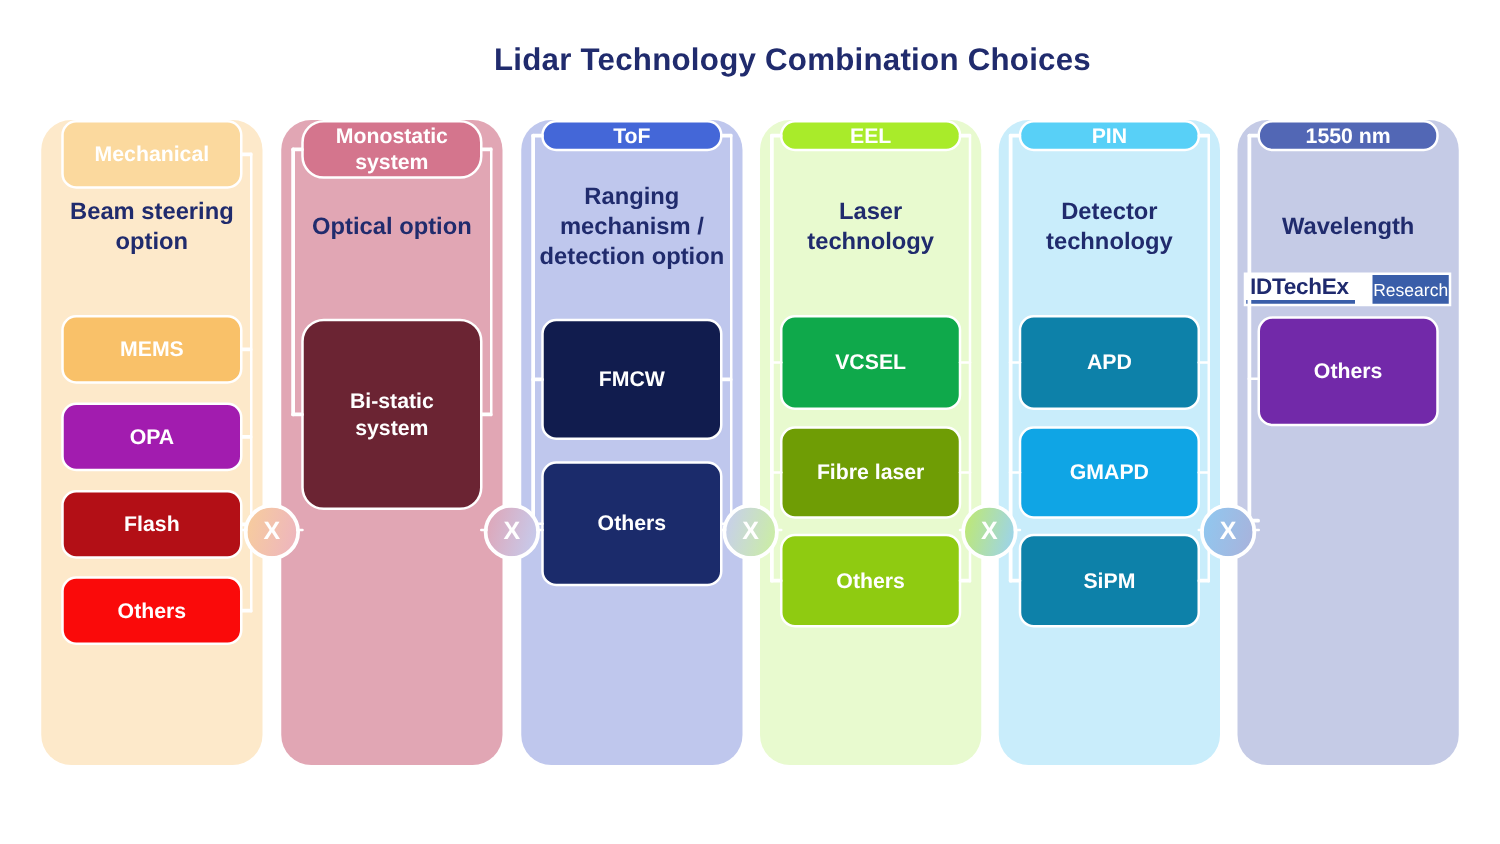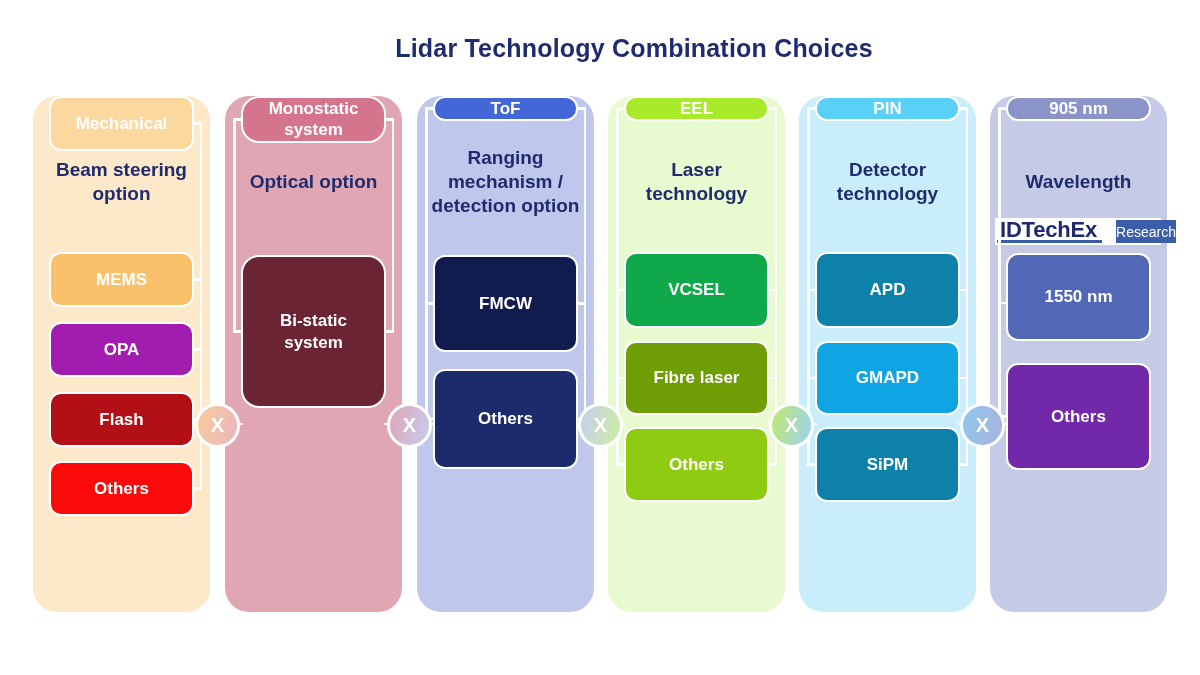--- a/index.html
+++ b/index.html
@@ -50,21 +50,21 @@
   .p5 .box:nth-of-type(3){top:157px;height:88px}
   .p5 .box:nth-of-type(4){top:267px;height:107px}
   .p5 .box:nth-of-type(5){top:392px;height:100px}
   
   .logo{
     position:absolute;top:122px;left:5px;right:6px;height:27px;
     background:#fff;display:flex;align-items:stretch;padding:2px;box-sizing:border-box;
   }
   .logo-main{
     display:flex;align-items:center;justify-content:center;padding:0 5px 1px 3px;
-    font-size:22px;font-weight:700;letter-spacing:-0.2px;
+    font-size:18px;font-weight:700;letter-spacing:-0.2px;
     border-bottom:3px solid #3A5EA9;flex:0 0 auto;
   }
   .logo-tag{
     display:flex;align-items:center;justify-content:center;flex:1;margin-left:14px;
     font-size:14px;font-weight:400;color:#fff;
   }
   
   .xcircle{
     position:absolute;top:403px;width:39px;height:39px;border:3px solid #fff;border-radius:50%;
     display:flex;align-items:center;justify-content:center;z-index:3;
@@ -125,21 +125,20 @@
     <div class="box" style="background: rgb(15, 165, 229);">GMAPD</div>
     <div class="box" style="background: rgb(13, 129, 169);">SiPM</div>
   </section>
 
   <section class="panel p5" style="background: rgb(197, 203, 230);">
     <h2 class="ptitle">Wavelength</h2>
     <div class="logo">
       <span class="logo-main" style="color: rgb(31, 42, 110); border-bottom-color: rgb(58, 94, 169);">IDTechEx</span>
       <span class="logo-tag" style="background: rgb(58, 94, 169);">Research</span>
     </div>
-    <div class="box" style="background: rgb(138, 148, 201);">905 nm</div>
     <div class="box" style="background: rgb(82, 103, 181);">1550 nm</div>
     <div class="box" style="background: rgb(114, 41, 169);">Others</div>
   </section>
 
   <div class="xcircle x0" style="--c1: #F7CD9C; --c2: #EDB4C0;">
     <span>X</span>
   </div>
   <div class="xcircle x1" style="--c1: #DFA5B6; --c2: #C5CDEF;">
     <span>X</span>
   </div>

